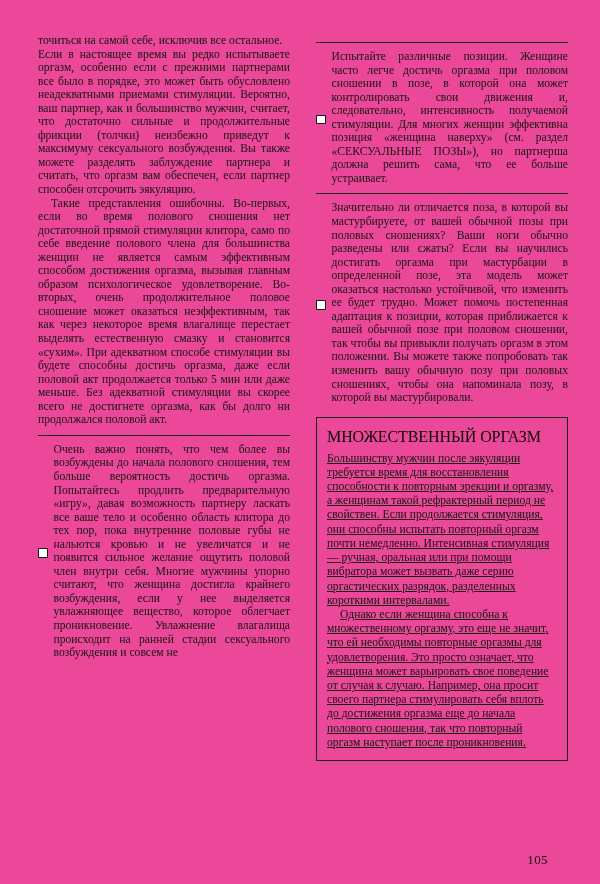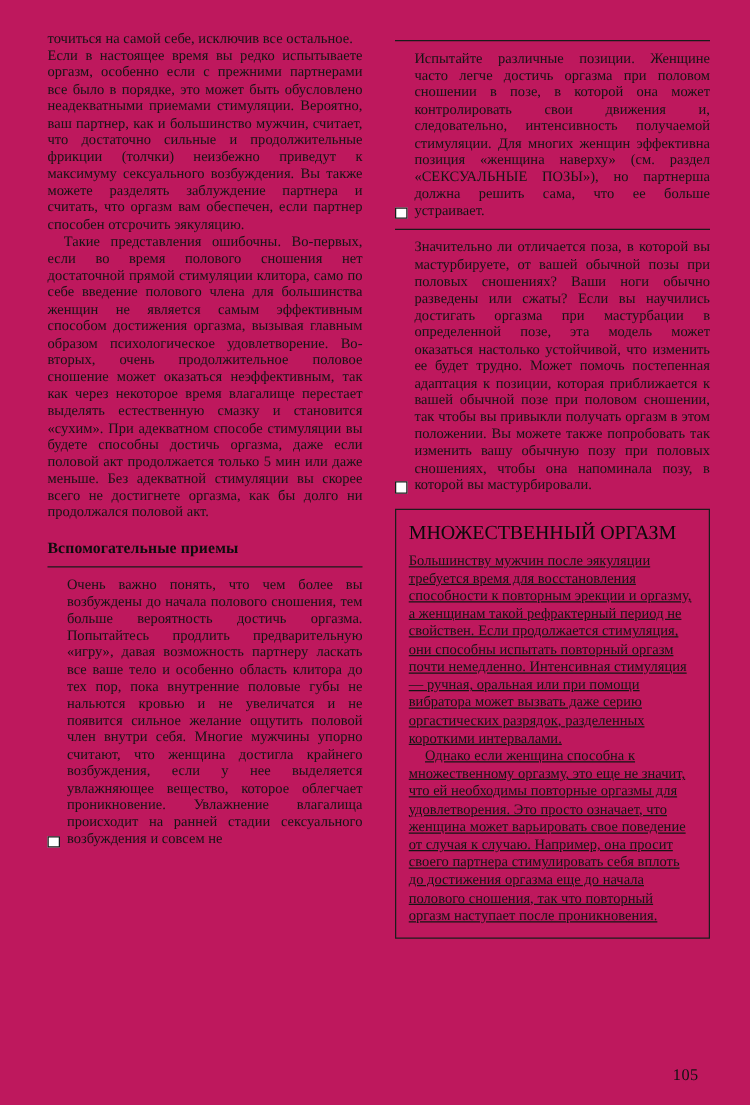--- a/index.html
+++ b/index.html
@@ -13,22 +13,22 @@
     font-family: "Liberation Serif", "DejaVu Serif", serif;
     color: #111111;
     overflow: hidden;
     position: relative;
   }
   .page {
     position: relative;
     width: 600px;
     height: 884px;
     box-sizing: border-box;
-    padding: 24px 35px 16px 38px;
-    background: #be185d;
+    padding: 34px 35px 16px 38px;
+    background: #ec4899;
   }
   .columns {
     display: flex;
     gap: 26px;
     height: 800px;
   }
   .col {
     width: 252px;
     flex: 0 0 252px;
     position: relative;
@@ -60,21 +60,21 @@
   }
   .rule {
     border: 0;
     border-top: 1.1px solid #1a1a1a;
     margin: 8px 0 7px 0;
     width: 100%;
   }
   .bullet-item {
     display: flex;
     gap: 6px;
-    align-items: flex-end;
+    align-items: center;
   }
   .checkbox {
     flex: 0 0 auto;
     width: 7.5px;
     height: 7.5px;
     border: 1px solid #1a1a1a;
     margin-top: 3.4px;
     background: #fff;
   }
   .bullet-text {
@@ -98,21 +98,21 @@
     white-space: nowrap;
   }
   .box p {
     font-size: 11.6px;
     line-height: 14.2px;
     text-align: left;
     text-decoration: underline;
   }
   .page-number {
     position: absolute;
-    right: 41px;
+    right: 52px;
     bottom: 16px;
     font-size: 13px;
     letter-spacing: 0.4px;
     color: #111;
   }
 </style>
 </head>
 <body>
 
 <div class="page">
@@ -120,21 +120,20 @@
 
     <div class="col">
 
       <p class="noindent">точиться на самой себе, исключив все остальное.</p>
 
 
       <p class="noindent">Если в настоящее время вы редко испытываете оргазм, особенно если с прежними партнерами все было в порядке, это может быть обусловлено неадекватными приемами стимуляции. Вероятно, ваш партнер, как и большинство мужчин, считает, что достаточно сильные и продолжительные фрикции (толчки) неизбежно приведут к максимуму сексуального возбуждения. Вы также можете разделять заблуждение партнера и считать, что оргазм вам обеспечен, если партнер способен отсрочить эякуляцию.</p>
 
       <p class="indent">Такие представления ошибочны. Во-первых, если во время полового сношения нет достаточной прямой стимуляции клитора, само по себе введение полового члена для большинства женщин не является самым эффективным способом достижения оргазма, вызывая главным образом психологическое удовлетворение. Во-вторых, очень продолжительное половое сношение может оказаться неэффективным, так как через некоторое время влагалище перестает выделять естественную смазку и становится «сухим». При адекватном способе стимуляции вы будете способны достичь оргазма, даже если половой акт продолжается только 5 мин или даже меньше. Без адекватной стимуляции вы скорее всего не достигнете оргазма, как бы долго ни продолжался половой акт.</p>
 
-      <h2 class="section-head two-line">Вспомогательные приемы</h2>
 
 
       <hr class="rule">
 
       <div class="bullet-item">
         <span class="checkbox"></span>
         <span class="bullet-text">
           <p>Очень важно понять, что чем более вы возбуждены до начала полового сношения, тем больше вероятность достичь оргазма. Попытайтесь продлить предварительную «игру», давая возможность партнеру ласкать все ваше тело и особенно область клитора до тех пор, пока внутренние половые губы не нальются кровью и не увеличатся и не появится сильное желание ощутить половой член внутри себя. Многие мужчины упорно считают, что женщина достигла крайнего возбуждения, если у нее выделяется увлажняющее вещество, которое облегчает проникновение. Увлажнение влагалища происходит на ранней стадии сексуального возбуждения и совсем не</p>
         </span>
       </div>

